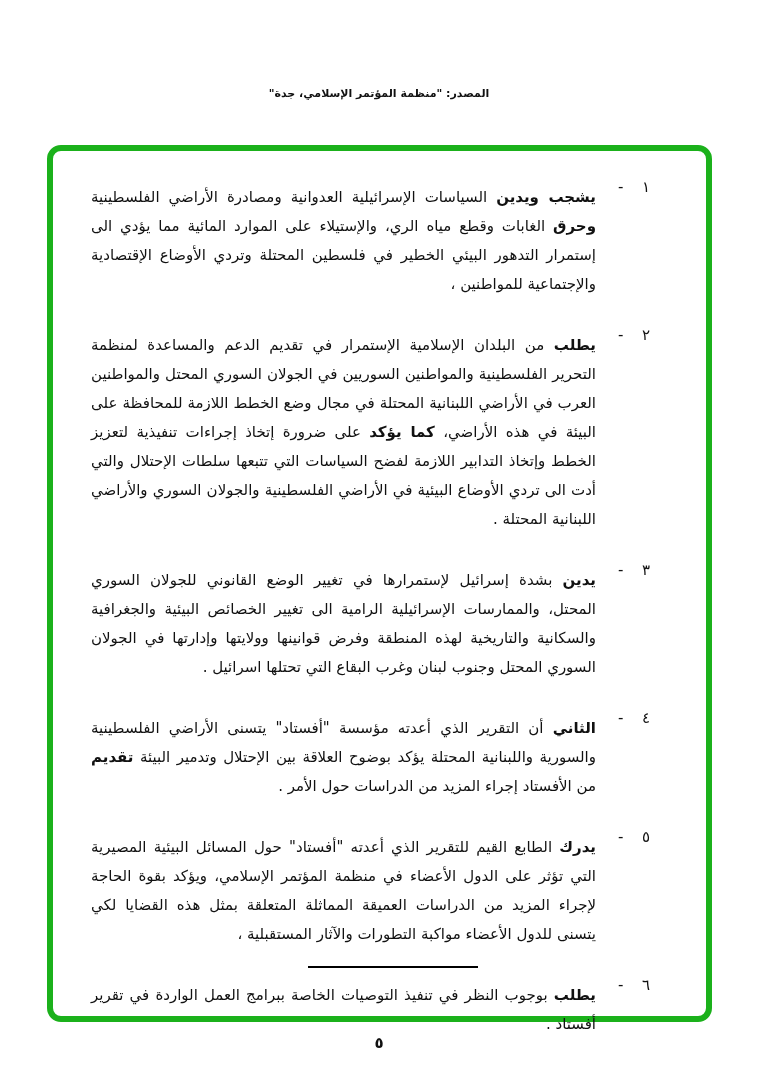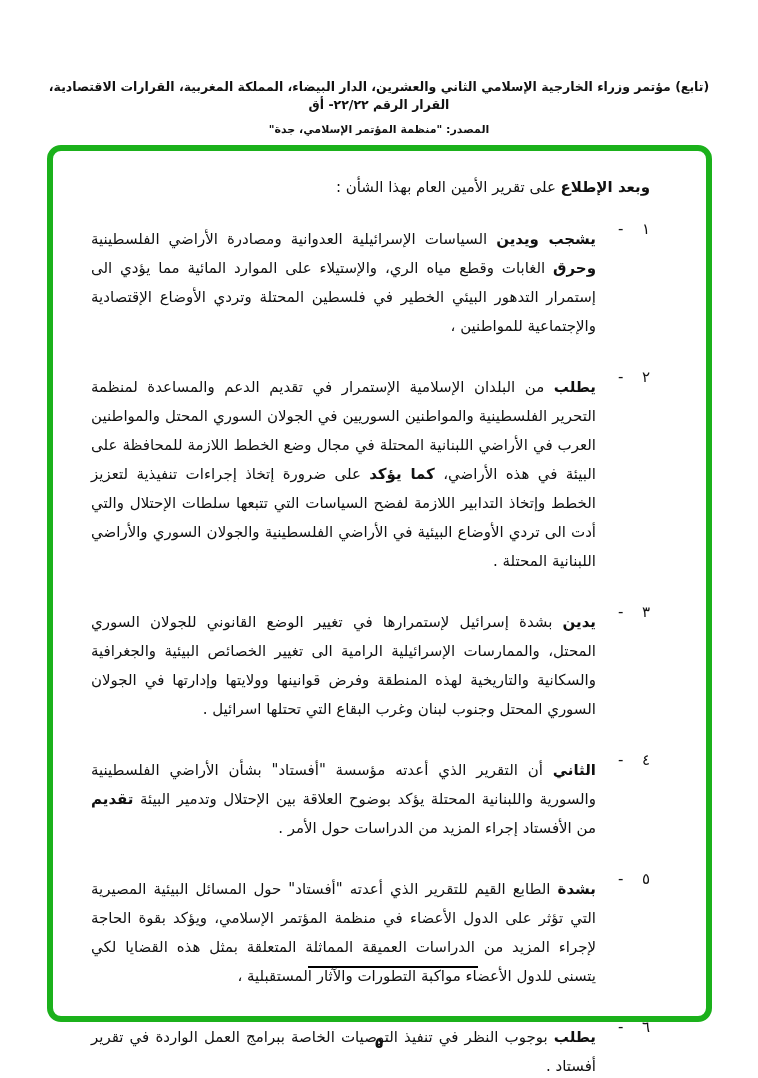--- a/index.html
+++ b/index.html
@@ -76,27 +76,25 @@
     left:0;right:0;top:1034px;
     text-align:center;
     font-size:15px;
     font-weight:bold;
   }
 </style>
 </head>
 <body>
 
 <div class="header">
-  <div class="h1">(تابع) مؤتمر وزراء الخارجية الإسلامي الثاني والعشرين، الدار البيضاء، المملكة المغربية، القرارات الاقتصادية، القرار الرقم ٢٢/٢٢- أق</div>
   <div class="h2">المصدر:  "منظمة المؤتمر الإسلامي، جدة"</div>
 </div>
 
 <div class="greenbox" style="border-color: rgb(27, 177, 27);">
   <div class="content">
-    <p class="opening"><span class="bold">وبعد الإطلاع</span><span> على تقرير الأمين العام بهذا الشأن :</span></p>
     <div id="items">
         <div class="item">
           <div class="numcell">
             <span>١</span>
             <span>-</span>
           </div>
           <p class="itext"><span class="bold">يشجب ويدين</span><span> السياسات الإسرائيلية العدوانية ومصادرة الأراضي الفلسطينية </span><span class="bold">وحرق</span><span> الغابات وقطع مياه الري، والإستيلاء على الموارد المائية مما يؤدي الى إستمرار التدهور البيئي الخطير في فلسطين المحتلة وتردي الأوضاع الإقتصادية والإجتماعية للمواطنين ،</span></p>
         </div>
         <div class="item">
           <div class="numcell">
@@ -110,28 +108,28 @@
             <span>٣</span>
             <span>-</span>
           </div>
           <p class="itext"><span class="bold">يدين</span><span> بشدة إسرائيل لإستمرارها في تغيير الوضع القانوني للجولان السوري المحتل، والممارسات الإسرائيلية الرامية الى تغيير الخصائص البيئية والجغرافية والسكانية والتاريخية لهذه المنطقة وفرض قوانينها وولايتها وإدارتها في الجولان السوري المحتل وجنوب لبنان وغرب البقاع التي تحتلها اسرائيل .</span></p>
         </div>
         <div class="item">
           <div class="numcell">
             <span>٤</span>
             <span>-</span>
           </div>
-          <p class="itext"><span class="bold">الثاني</span><span> أن التقرير الذي أعدته مؤسسة "أفستاد" بشأن الأراضي الفلسطينية والسورية واللبنانية المحتلة يؤكد بوضوح العلاقة بين الإحتلال وتدمير البيئة </span><span class="bold">تقديم</span><span> من الأفستاد إجراء المزيد من الدراسات حول الأمر .</span></p>
+          <p class="itext"><span class="bold">الثاني</span><span> أن التقرير الذي أعدته مؤسسة "أفستاد" يتسنى الأراضي الفلسطينية والسورية واللبنانية المحتلة يؤكد بوضوح العلاقة بين الإحتلال وتدمير البيئة </span><span class="bold">تقديم</span><span> من الأفستاد إجراء المزيد من الدراسات حول الأمر .</span></p>
         </div>
         <div class="item">
           <div class="numcell">
             <span>٥</span>
             <span>-</span>
           </div>
-          <p class="itext"><span class="bold">بشدة</span><span> الطابع القيم للتقرير الذي أعدته "أفستاد" حول المسائل البيئية المصيرية التي تؤثر على الدول الأعضاء في منظمة المؤتمر الإسلامي، ويؤكد بقوة الحاجة لإجراء المزيد من الدراسات العميقة المماثلة المتعلقة بمثل هذه القضايا لكي يتسنى للدول الأعضاء مواكبة التطورات والآثار المستقبلية ،</span></p>
+          <p class="itext"><span class="bold">يدرك</span><span> الطابع القيم للتقرير الذي أعدته "أفستاد" حول المسائل البيئية المصيرية التي تؤثر على الدول الأعضاء في منظمة المؤتمر الإسلامي، ويؤكد بقوة الحاجة لإجراء المزيد من الدراسات العميقة المماثلة المتعلقة بمثل هذه القضايا لكي يتسنى للدول الأعضاء مواكبة التطورات والآثار المستقبلية ،</span></p>
         </div>
         <div class="item">
           <div class="numcell">
             <span>٦</span>
             <span>-</span>
           </div>
           <p class="itext"><span class="bold">يطلب</span><span> بوجوب النظر في تنفيذ التوصيات الخاصة ببرامج العمل الواردة في تقرير أفستاد .</span></p>
         </div>
       </div>
   </div>

